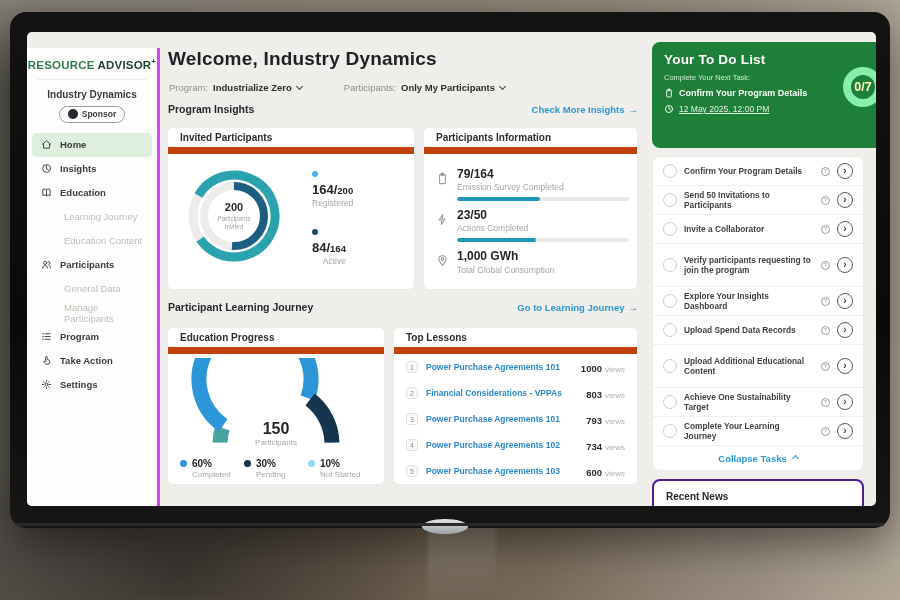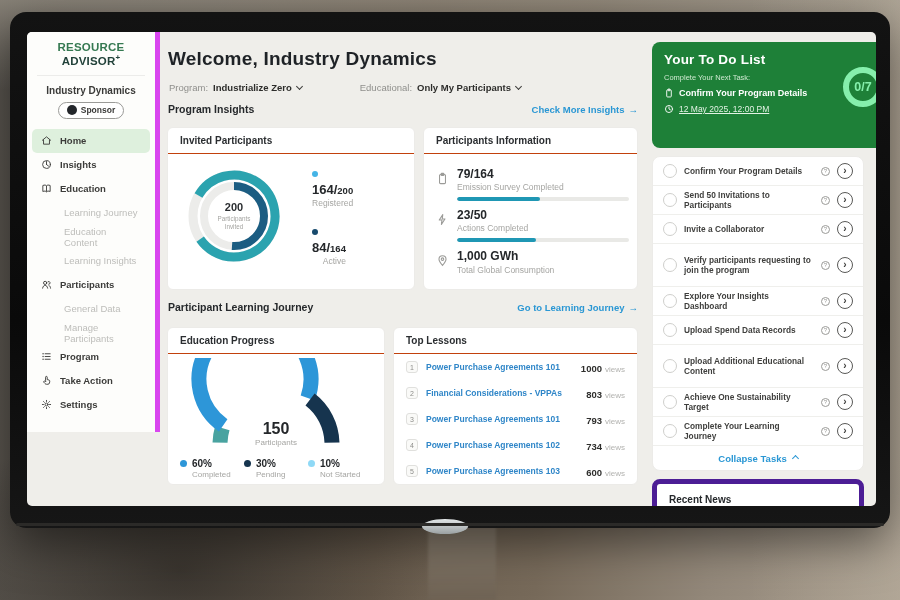--- a/index.html
+++ b/index.html
@@ -16,55 +16,55 @@
     background:linear-gradient(180deg,#8e8374,#6e6254);filter:blur(1.5px);opacity:.85;}
   .monitor{position:absolute;left:10px;top:12px;width:880px;height:516px;border-radius:16px;
     background:linear-gradient(180deg,#131313,#0a0a0a 60%,#161616);box-shadow:0 14px 45px rgba(0,0,0,.5);}
   .monitor:after{content:"";position:absolute;left:6px;right:6px;bottom:2px;height:3px;border-radius:3px;background:#2b2a28;}
   .notch{position:absolute;left:412px;bottom:-6px;width:46px;height:15px;border-radius:50%;
     background:linear-gradient(180deg,#e2e6e7,#9aa0a2);}
   .screen{position:absolute;left:17px;top:20px;width:849px;height:474px;border-radius:5px;overflow:hidden;
     background:#efeeea;color:#2b2f33;}
 
   
-  .sidebar{position:absolute;left:0;top:0;width:133px;height:400px;background:#fdfdfb;border-right:5px solid #d946ef;}
+  .sidebar{position:absolute;left:0;top:16px;width:133px;height:474px;background:#fdfdfb;border-right:3px solid #d946ef;}
   .logo{margin-top:9px;text-align:center;font-size:11.5px;font-weight:800;letter-spacing:.2px;}
   .logo .res{color:#35795177;color:#357951;}
   .logo .adv{color:#22423a;}
   .logo sup{font-size:8px;color:#22423a;font-weight:800;}
   .side-div{height:1px;background:#ececea;margin:8px 10px 0 10px;}
   .org{margin-top:9px;text-align:center;font-size:10px;font-weight:700;color:#3a3a38;}
   .sponsor{margin:6px auto 0 auto;width:66px;height:17px;border:1px solid #9a9a97;border-radius:10px;
     display:flex;align-items:center;justify-content:center;gap:4px;font-size:8.5px;font-weight:700;color:#3a3a38;background:#fff;cursor:pointer;}
   .sp-dot{width:10px;height:10px;border-radius:50%;background:#23262a;display:inline-block;}
   nav{display:block;margin-top:10px;}
   .nav-item{height:24px;margin:0 5px;display:flex;align-items:center;gap:8px;padding:0 9px;border-radius:5px;
     font-size:9.5px;font-weight:700;color:#3c3c3a;cursor:pointer;}
   .nav-item.sub{padding-left:32px;color:#bdbdba;font-weight:400;font-size:9.5px;}
   .nav-item.active{background:#def0dd;}
   .nav-ic{width:11px;height:11px;display:inline-flex;color:#3c3c3a;flex:0 0 auto;}
   .nav-ic svg{width:11px;height:11px;}
 
   
   .welcome{position:absolute;left:141px;top:16px;font-size:19px;font-weight:800;color:#1e2226;letter-spacing:.2px;}
-  .filters{position:absolute;left:142px;top:50px;display:flex;gap:58px;font-size:9.5px;align-items:center;}
+  .filters{position:absolute;left:142px;top:50px;display:flex;gap:42px;font-size:9.5px;align-items:center;}
   .f-label{color:#8f8f8c;}
   .f-value{font-weight:800;color:#2d2d2b;margin-left:5px;cursor:pointer;}
   .chev{display:inline-block;width:5px;height:5px;border-right:1.4px solid #3c3c3a;border-bottom:1.4px solid #3c3c3a;
     transform:rotate(45deg);margin-left:5px;vertical-align:2px;}
   .chev.blue{border-color:#2a97d4;transform:rotate(-135deg);vertical-align:-2px;margin-left:6px;}
   .sec-head{position:absolute;left:141px;width:470px;display:flex;justify-content:space-between;align-items:center;}
   .sec-head.one{top:71px;}
   .sec-head.two{top:269px;}
   .sec-title{font-size:10.5px;font-weight:800;color:#26292c;}
   .sec-link{font-size:9.5px;font-weight:700;color:#2a97d4;cursor:pointer;}
   .sec-link .arrow{margin-left:4px;font-weight:700;}
   .card{position:absolute;background:#fff;border-radius:6px;border:1px solid #eceBe8;border:1px solid #ecebe8;}
   .card-title{height:26px;display:flex;align-items:center;padding:0 12px;font-size:10px;font-weight:800;color:#2b2e31;
-    border-bottom:1px solid #c2410c;}
+    border-bottom:7px solid #c2410c;}
   #card-invited{left:140px;top:95px;width:248px;height:163px;}
   #card-info{left:396px;top:95px;width:215px;height:163px;}
   #card-eduprog{left:140px;top:295px;width:218px;height:158px;}
   #card-lessons{left:366px;top:295px;width:245px;height:158px;}
 
   .invited-body{display:flex;align-items:center;padding:10px 8px 0 14px;}
   .donut-wrap{position:relative;width:104px;height:104px;}
   .donut-center{position:absolute;inset:0;display:flex;flex-direction:column;align-items:center;justify-content:center;line-height:1.25;}
   .donut-center .v{font-size:11px;font-weight:800;color:#2b2e31;}
   .donut-center .l{font-size:6.3px;color:#a5a5a2;}
@@ -103,35 +103,35 @@
   .views-s{font-size:8px;color:#b2b2af;margin-left:3px;}
 
   
   .todo-card{position:absolute;left:625px;top:10px;width:244px;height:106px;border-radius:8px;background:#1e8038;color:#fff;padding:10px 12px;}
   .todo-title{font-size:13.5px;font-weight:800;letter-spacing:.2px;}
   .todo-sub{font-size:7.5px;color:#cde8cf;margin-top:6px;}
   .todo-task{font-size:9px;font-weight:800;margin-top:6px;display:flex;align-items:center;gap:5px;}
   .todo-due{font-size:8.5px;color:#e2f2e4;margin-top:6px;display:flex;align-items:center;gap:5px;text-decoration:underline;}
   .w-ic{width:10px;height:10px;color:#fff;display:inline-flex;flex:0 0 auto;}
   .w-ic svg{width:10px;height:10px;}
-  .ring{position:absolute;right:13px;top:25px;width:40px;height:40px;border-radius:50%;border:6px solid #86efac;
-    display:flex;align-items:center;justify-content:center;font-size:12.5px;font-weight:800;color:#86efac;}
+  .ring{position:absolute;right:13px;top:25px;width:40px;height:40px;border-radius:50%;border:8px solid #86efac;
+    display:flex;align-items:center;justify-content:center;font-size:12.5px;font-weight:800;color:#fef9c3;}
   .task-panel{position:absolute;left:625px;top:124px;width:212px;height:315px;border-radius:8px;background:#fff;
     border:1px solid #ecebe8;overflow:hidden;display:flex;flex-direction:column;}
   .task-row{height:29px;display:flex;align-items:center;gap:7px;padding:0 10px;border-bottom:1px solid #efefec;}
   .task-row.two{height:43px;}
   .task-check{width:14px;height:14px;border:1.5px solid #cfcfcc;border-radius:50%;flex:0 0 auto;cursor:pointer;background:#fff;}
   .task-label{flex:1;font-size:8.3px;font-weight:700;color:#3f3f3d;line-height:1.25;}
   .task-help{width:9px;height:9px;border:1px solid #9a9a97;border-radius:50%;color:#9a9a97;font-size:6px;
     display:flex;align-items:center;justify-content:center;flex:0 0 auto;cursor:pointer;}
   .task-go{width:16px;height:16px;border:1.5px solid #59595736;border:1.5px solid #595957;border-radius:50%;background:#fff;
     color:#3c3c3a;font-size:10px;font-weight:700;display:flex;align-items:center;justify-content:center;
     flex:0 0 auto;cursor:pointer;padding:0;line-height:1;}
   .collapse-row{height:25px;display:flex;align-items:center;justify-content:center;font-size:9.5px;font-weight:700;color:#2a97d4;cursor:pointer;}
-  .news-card{position:absolute;left:625px;top:447px;width:212px;height:40px;border-radius:8px 8px 0 0;background:#fff;border:5px solid #4c1d95;}
+  .news-card{position:absolute;left:625px;top:447px;width:212px;height:40px;border-radius:8px 8px 0 0;background:#fff;border:2px solid #4c1d95;}
   .news-title{padding:10px 12px;font-size:10px;font-weight:800;color:#26292c;}
 </style>
 </head>
 <body>
 
 <div class="stage">
   <div class="bg-top"></div>
   <div class="bg-right"></div>
   <div class="bg-dark"></div>
   <div class="stand"></div>
@@ -179,23 +179,20 @@
                 </svg>
               </span>
               <span>Education</span>
             </div>
             <div class="nav-item sub">
               <span>Learning Journey</span>
             </div>
             <div class="nav-item sub">
               <span>Education Content</span>
             </div>
-            <div class="nav-item sub">
-              <span>Learning Insights</span>
-            </div>
             <div class="nav-item">
               <span class="nav-ic">
                 <svg viewBox="0 0 24 24" fill="none" stroke="currentColor" stroke-width="2" stroke-linecap="round">
                   <circle cx="9" cy="8.5" r="3.5"></circle>
                   <path d="M3.5 20c.5-4 3-6 5.5-6s5 2 5.5 6"></path>
                   <path d="M15.5 5.8a3 3 0 1 1 1.5 5.7M17.5 14.3c2 .7 3 2.5 3.3 5.7"></path>
                 </svg>
               </span>
               <span>Participants</span>
             </div>
@@ -233,21 +230,21 @@
             </div>
           </nav>
       </aside>
 
       <div class="welcome">Welcome, Industry Dynamics</div>
       <div class="filters">
         <div>
           <span class="f-label">Program:</span><span class="f-value">Industrialize Zero</span><span class="chev"></span>
         </div>
         <div>
-          <span class="f-label">Educational:</span><span class="f-value">Only My Participants</span><span class="chev"></span>
+          <span class="f-label">Participants:</span><span class="f-value">Only My Participants</span><span class="chev"></span>
         </div>
       </div>
 
       <div class="sec-head one">
         <span class="sec-title">Program Insights</span>
         <span class="sec-link"><span>Check More Insights</span><span class="arrow">→</span></span>
       </div>
 
       <div class="card" id="card-invited">
         <div class="card-title">Invited Participants</div>

